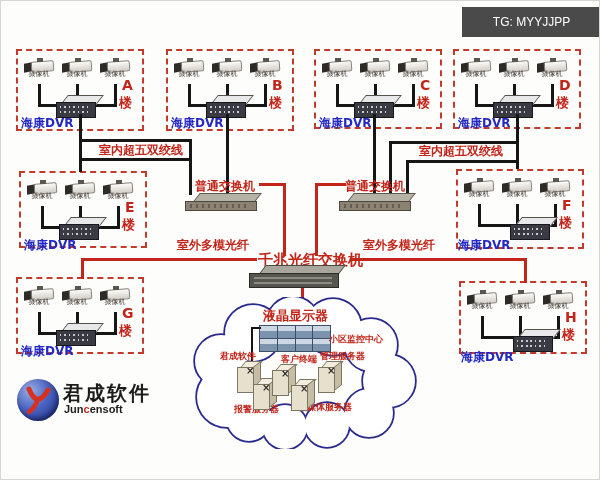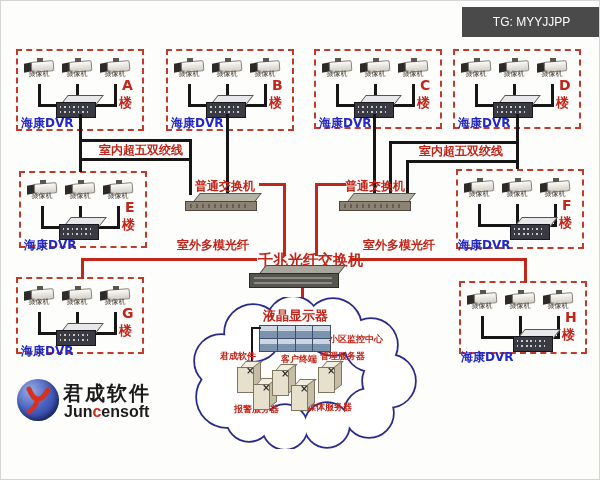--- a/index.html
+++ b/index.html
@@ -76,21 +76,21 @@
   .twr .ttop{position:absolute;left:5px;top:0;width:15px;height:7px;background:#f2edde;border:1px solid #7c7560;transform:skewX(-40deg);}
   .twr .tfront{position:absolute;left:0;top:6px;width:15px;height:24px;background:#e7e0cd;border:1px solid #7c7560;}
   .twr .tside{position:absolute;left:16px;top:6px;width:6px;height:22px;background:#c6bda6;border:1px solid #7c7560;transform:skewY(-38deg);transform-origin:left top;}
   .twr::after{content:"\00d7";position:absolute;left:9px;top:4px;font-size:10px;font-weight:bold;color:#2a2a2a;}
 
   
   .tgbox{position:absolute;left:461px;top:6px;width:139px;height:30px;background:#4a4a4a;color:#fff;font-size:12px;line-height:30px;text-align:center;font-family:"Liberation Sans",sans-serif;}
   .sitebox{position:absolute;left:6px;top:437px;width:180px;height:31px;background:#575757;color:#fff;font-size:16px;line-height:31px;padding-left:9px;box-sizing:border-box;font-family:"Liberation Sans",sans-serif;}
   .logo-ball{position:absolute;left:16px;top:378px;width:42px;height:42px;border-radius:50%;background:radial-gradient(circle at 32% 28%,#98aee4 0%,#4a62c0 45%,#1b2f8a 100%);box-shadow:inset -2px -3px 5px rgba(0,0,20,.45);}
   .logo-cn{position:absolute;left:62px;top:379px;font-size:20px;font-weight:bold;color:#1c1c1c;letter-spacing:2px;white-space:nowrap;}
-  .logo-en{position:absolute;left:63px;top:402px;font-size:16px;font-weight:bold;color:#1c1c1c;white-space:nowrap;font-family:"Liberation Sans",sans-serif;}
+  .logo-en{position:absolute;left:63px;top:402px;font-size:11px;font-weight:bold;color:#1c1c1c;white-space:nowrap;font-family:"Liberation Sans",sans-serif;}
   .logo-en .red{color:#d12a1e;}
 </style>
 </head>
 <body>
 
 <div class="stage">
 
   <div class="tgbox">TG: MYYJJPP</div>
 
   <div class="bbox b-a">

